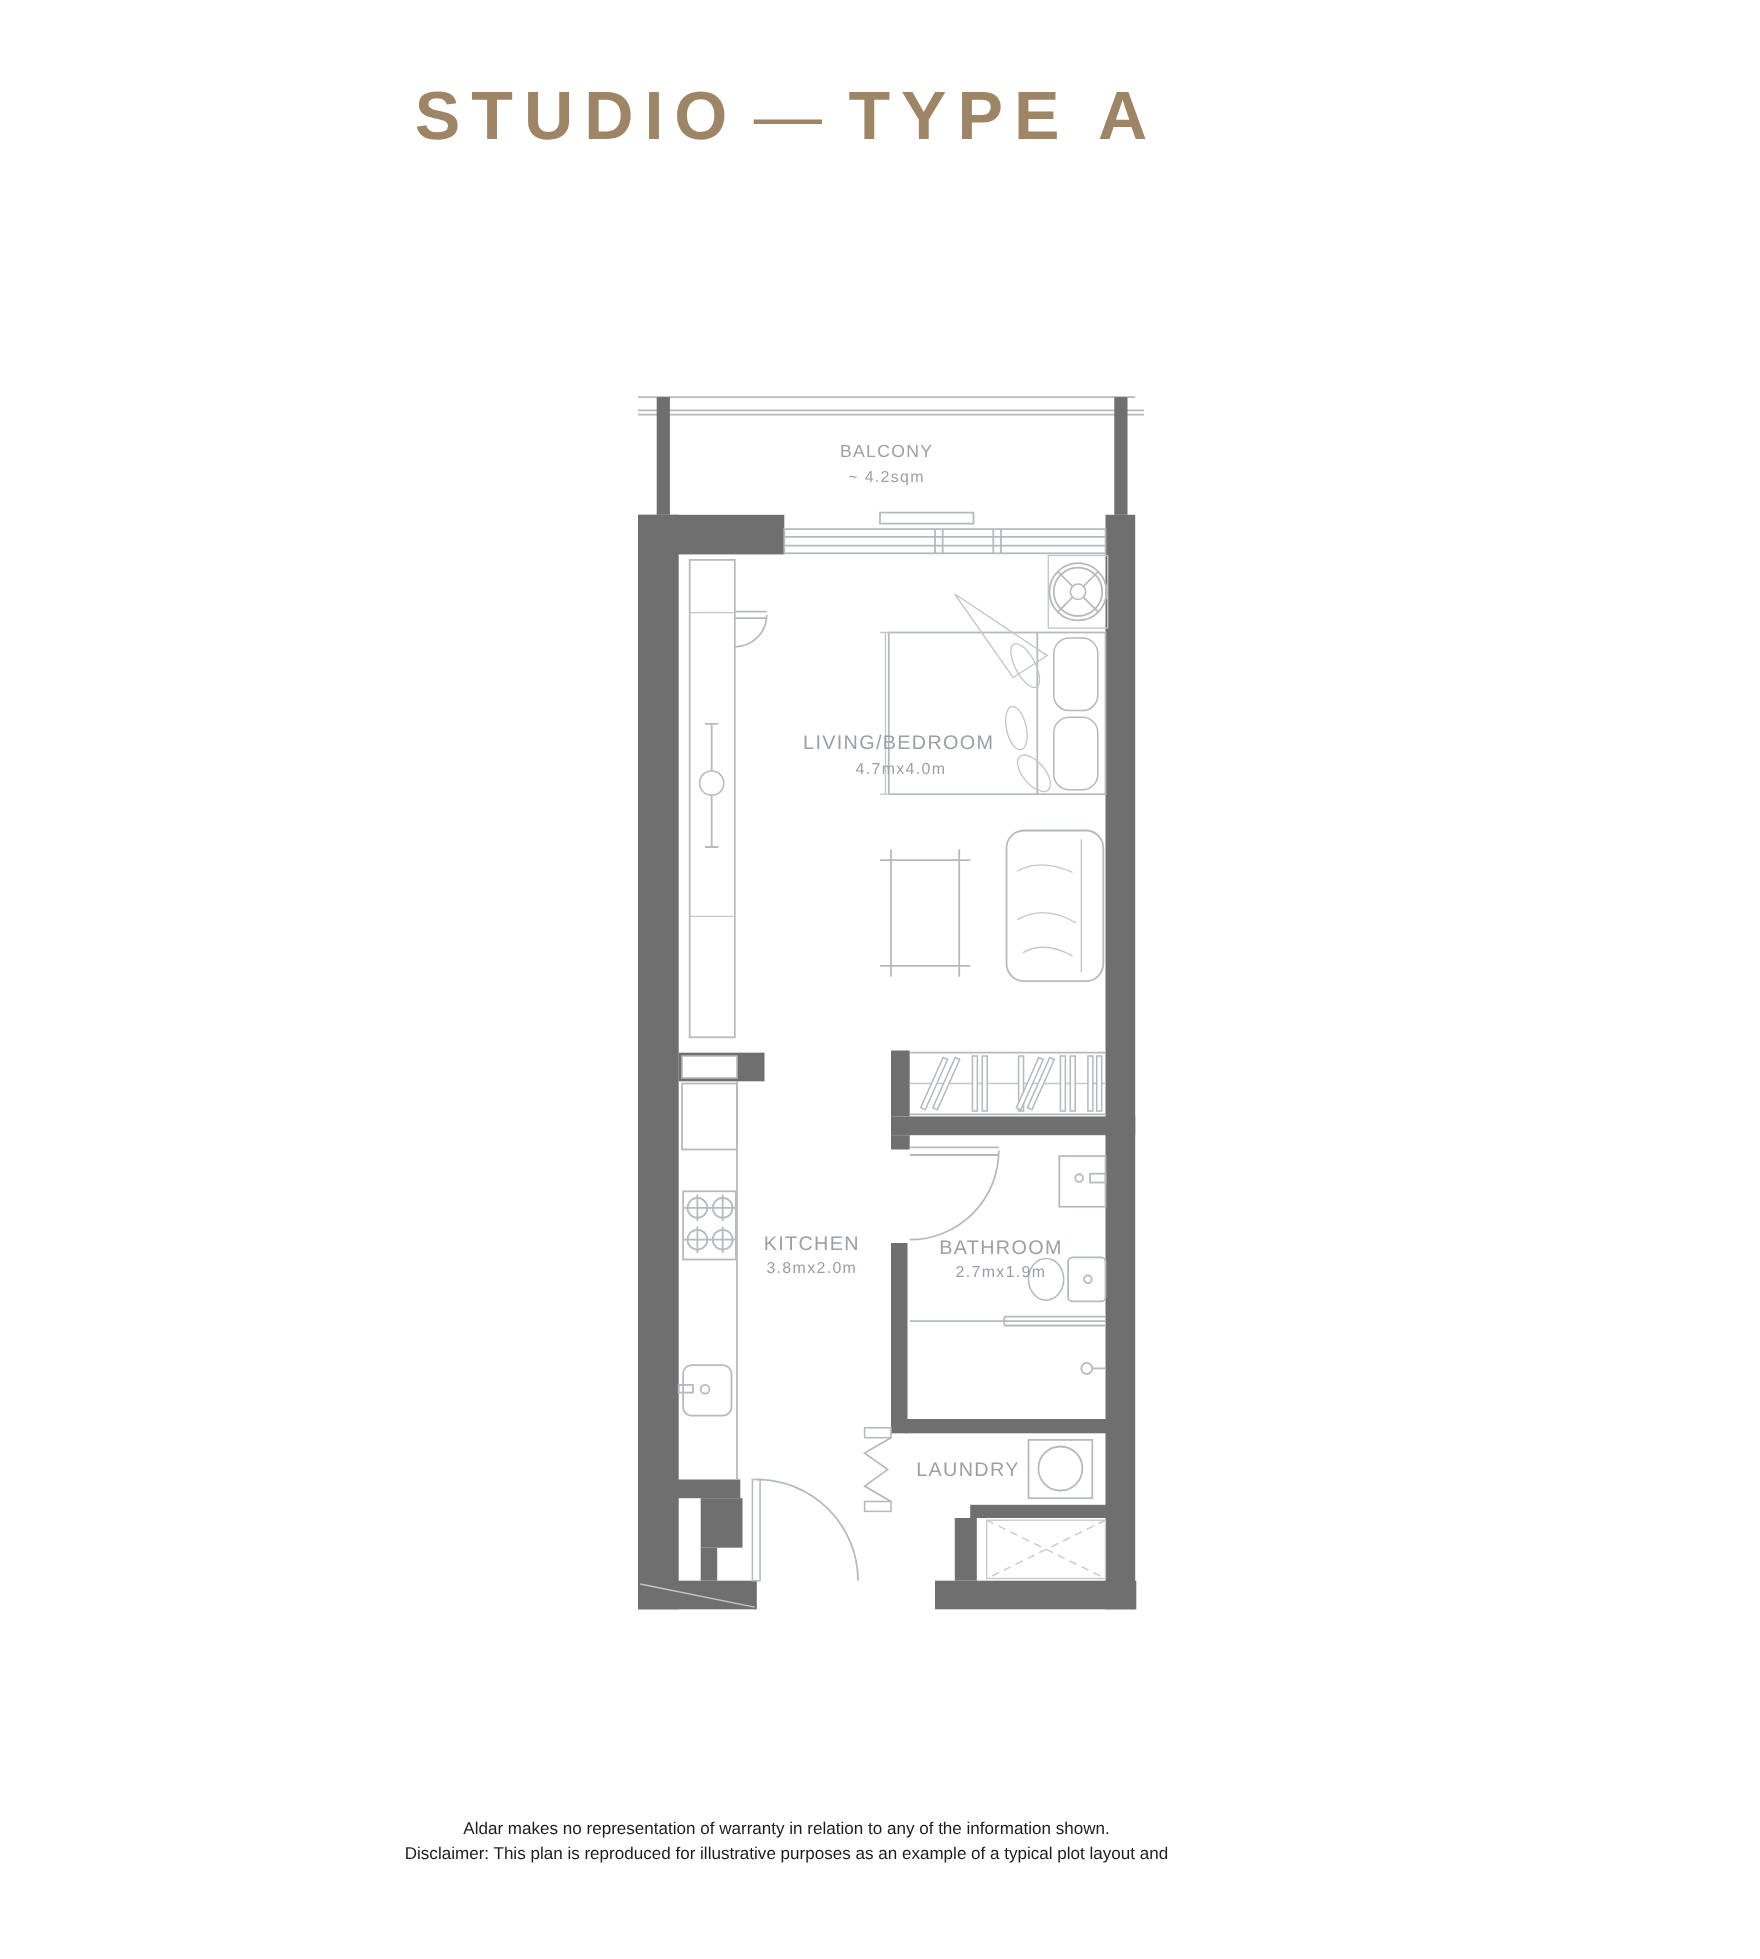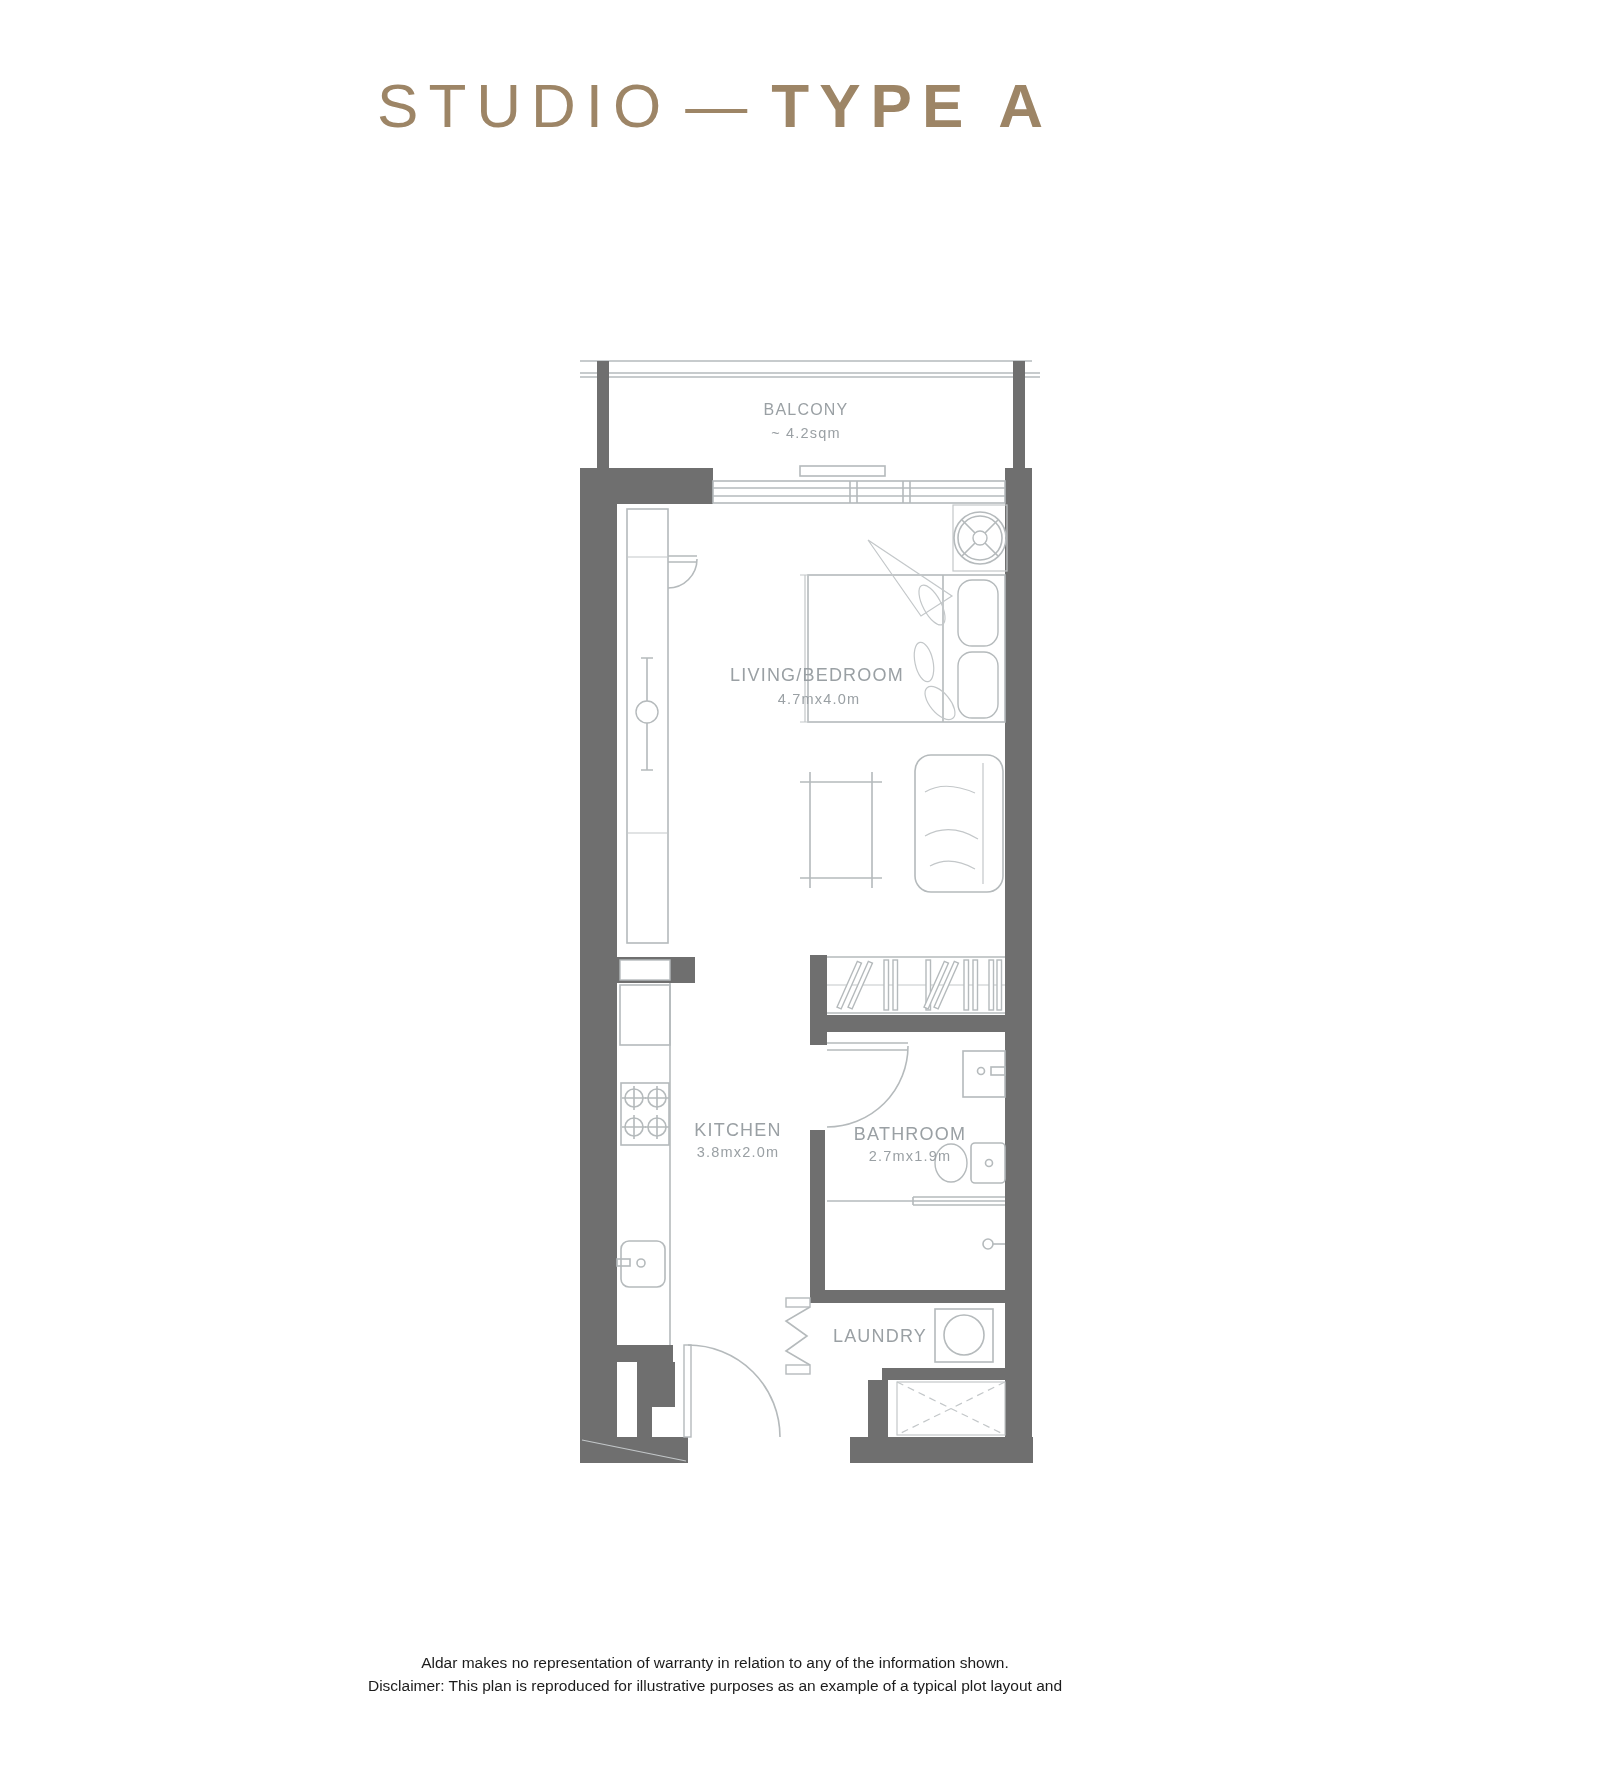--- a/index.html
+++ b/index.html
@@ -5,21 +5,21 @@
   html,body{margin:0;padding:0;}
   body{
     width:1600px;height:1781px;position:relative;background:#ffffff;
     font-family:"Liberation Sans",sans-serif;overflow:hidden;
   }
   .title{
     position:absolute;left:0;top:70px;width:1430px;text-align:center;
     color:#9d8566;font-size:62px;line-height:72px;letter-spacing:10px;
     white-space:nowrap;
   }
-  .title .t-reg{font-weight:400;}
+  .title .t-reg{font-weight:700;}
   .title .t-dash{font-weight:400;margin:0 14px;}
   .title .t-bold{font-weight:700;}
   .plan-svg{position:absolute;left:500px;top:300px;width:600px;height:1200px;}
   .wl{fill:#6f6f6f;stroke:none;}
   .ln{fill:none;stroke:#b5babc;stroke-width:1.6;}
   .lnt{fill:none;stroke:#c3c7c9;stroke-width:1.2;}
   .lnw{fill:#ffffff;stroke:#b5babc;stroke-width:1.4;}
   .dashx{stroke-dasharray:7 5;}
   text.rm{fill:#9aa0a4;letter-spacing:1.2px;font-family:"Liberation Sans",sans-serif;}
   .rm-name{font-size:18px;}

